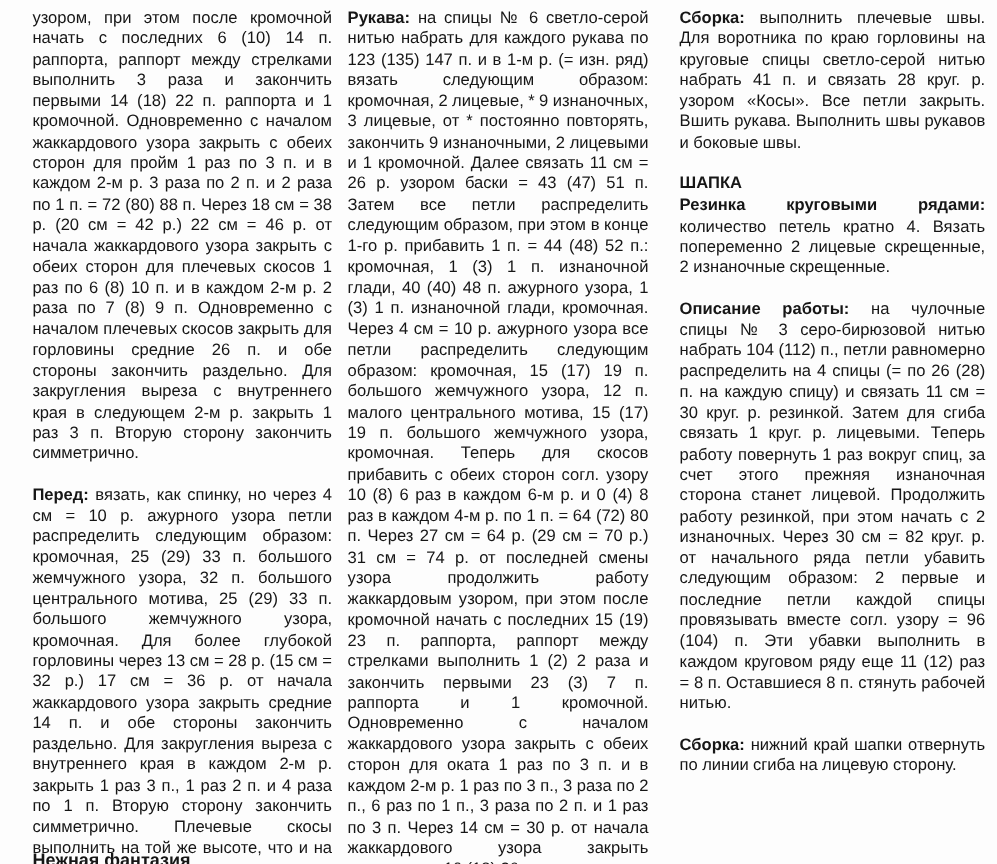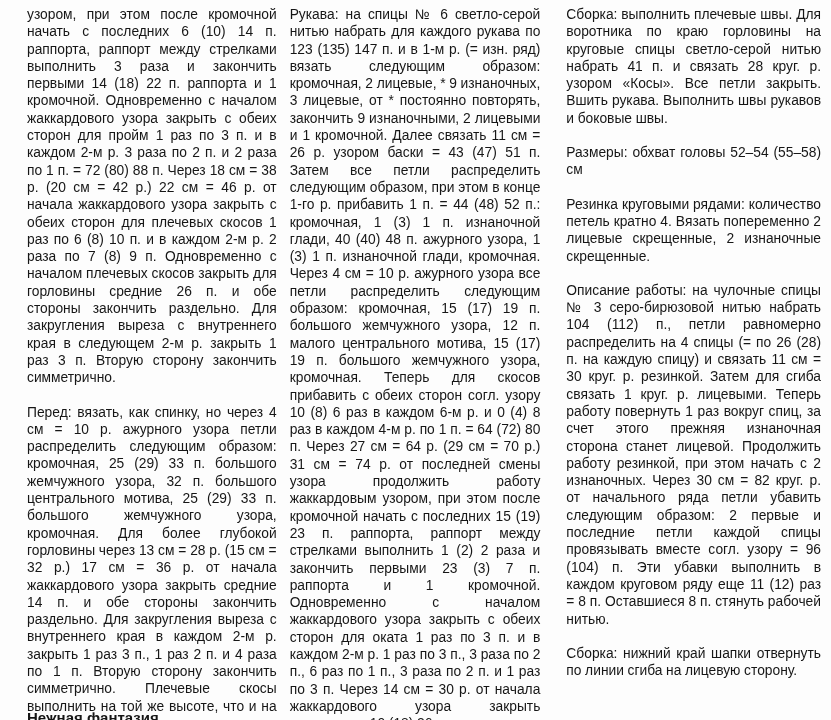--- a/index.html
+++ b/index.html
@@ -21,21 +21,21 @@
   .col {
     text-align: justify;
     font-size: 13.8px;
     line-height: 17.3px;
     word-spacing: -0.2px;
   }
   .col p { margin: 0 0 17px 0; }
   .col-1 { width: 251px; }
   .col-2 { width: 252px; margin-left: 13px; }
   .col-3 { width: 256px; margin-left: 26px; }
-  .lead { font-weight: normal; }
+  .lead { font-weight: bold; }
   .heading {
     font-weight: bold;
     margin: 0 0 1px 0;
   }
   .no-gap-top { margin-top: 0; }
   .clipped-heading {
     position: absolute;
     left: 27px;
     top: 709px;
     font-weight: bold;
@@ -52,21 +52,21 @@
     <p><span>узором, при этом после кромочной начать с последних 6 (10) 14 п. раппорта, раппорт между стрелками выполнить 3 раза и закончить первыми 14 (18) 22 п. раппорта и 1 кромочной. Одновременно с началом жаккардового узора закрыть с обеих сторон для пройм 1 раз по 3 п. и в каждом 2-м р. 3 раза по 2 п. и 2 раза по 1 п. = 72 (80) 88 п. Через 18 см = 38 р. (20 см = 42 р.) 22 см = 46 р. от начала жаккардового узора закрыть с обеих сторон для плечевых скосов 1 раз по 6 (8) 10 п. и в каждом 2-м р. 2 раза по 7 (8) 9 п. Одновременно с началом плечевых скосов закрыть для горловины средние 26 п. и обе стороны закончить раздельно. Для закругления выреза с внутреннего края в следующем 2-м р. закрыть 1 раз 3 п. Вторую сторону закончить симметрично.</span></p>
     <p><b class="lead">Перед:</b> <span>вязать, как спинку, но через 4 см = 10 р. ажурного узора петли распределить следующим образом: кромочная, 25 (29) 33 п. большого жемчужного узора, 32 п. большого центрального мотива, 25 (29) 33 п. большого жемчужного узора, кромочная. Для более глубокой горловины через 13 см = 28 р. (15 см = 32 р.) 17 см = 36 р. от начала жаккардового узора закрыть средние 14 п. и обе стороны закончить раздельно. Для закругления выреза с внутреннего края в каждом 2-м р. закрыть 1 раз 3 п., 1 раз 2 п. и 4 раза по 1 п. Вторую сторону закончить симметрично. Плечевые скосы выполнить на той же высоте, что и на спинке.</span></p>
   </div>
 
   <div class="col col-2">
     <p><b class="lead">Рукава:</b> <span>на спицы № 6 светло-серой нитью набрать для каждого рукава по 123 (135) 147 п. и в 1-м р. (= изн. ряд) вязать следующим образом: кромочная, 2 лицевые, * 9 изнаночных, 3 лицевые, от * постоянно повторять, закончить 9 изнаночными, 2 лицевыми и 1 кромочной. Далее связать 11 см = 26 р. узором баски = 43 (47) 51 п. Затем все петли распределить следующим образом, при этом в конце 1-го р. прибавить 1 п. = 44 (48) 52 п.: кромочная, 1 (3) 1 п. изнаночной глади, 40 (40) 48 п. ажурного узора, 1 (3) 1 п. изнаночной глади, кромочная. Через 4 см = 10 р. ажурного узора все петли распределить следующим образом: кромочная, 15 (17) 19 п. большого жемчужного узора, 12 п. малого центрального мотива, 15 (17) 19 п. большого жемчужного узора, кромочная. Теперь для скосов прибавить с обеих сторон согл. узору 10 (8) 6 раз в каждом 6-м р. и 0 (4) 8 раз в каждом 4-м р. по 1 п. = 64 (72) 80 п. Через 27 см = 64 р. (29 см = 70 р.) 31 см = 74 р. от последней смены узора продолжить работу жаккардовым узором, при этом после кромочной начать с последних 15 (19) 23 п. раппорта, раппорт между стрелками выполнить 1 (2) 2 раза и закончить первыми 23 (3) 7 п. раппорта и 1 кромочной. Одновременно с началом жаккардового узора закрыть с обеих сторон для оката 1 раз по 3 п. и в каждом 2-м р. 1 раз по 3 п., 3 раза по 2 п., 6 раз по 1 п., 3 раза по 2 п. и 1 раз по 3 п. Через 14 см = 30 р. от начала жаккардового узора закрыть оставшиеся 10 (18) 26 п.</span></p>
   </div>
 
   <div class="col col-3">
     <p><b class="lead">Сборка:</b> <span>выполнить плечевые швы. Для воротника по краю горловины на круговые спицы светло-серой нитью набрать 41 п. и связать 28 круг. р. узором «Косы». Все петли закрыть. Вшить рукава. Выполнить швы рукавов и боковые швы.</span></p>
-    <p class="no-gap-top"><b class="lead">Размеры:</b> <span>обхват головы 52–54 (55–58) см</span></p>
+    <div class="heading">ШАПКА</div>
     <p><b class="lead">Резинка круговыми рядами:</b> <span>количество петель кратно 4. Вязать попеременно 2 лицевые скрещенные, 2 изнаночные скрещенные.</span></p>
     <p><b class="lead">Описание работы:</b> <span>на чулочные спицы № 3 серо-бирюзовой нитью набрать 104 (112) п., петли равномерно распределить на 4 спицы (= по 26 (28) п. на каждую спицу) и связать 11 см = 30 круг. р. резинкой. Затем для сгиба связать 1 круг. р. лицевыми. Теперь работу повернуть 1 раз вокруг спиц, за счет этого прежняя изнаночная сторона станет лицевой. Продолжить работу резинкой, при этом начать с 2 изнаночных. Через 30 см = 82 круг. р. от начального ряда петли убавить следующим образом: 2 первые и последние петли каждой спицы провязывать вместе согл. узору = 96 (104) п. Эти убавки выполнить в каждом круговом ряду еще 11 (12) раз = 8 п. Оставшиеся 8 п. стянуть рабочей нитью.</span></p>
     <p><b class="lead">Сборка:</b> <span>нижний край шапки отвернуть по линии сгиба на лицевую сторону.</span></p>
   </div>
 
   <div class="clipped-heading">Нежная фантазия</div>
 
 </div>
 
 </body></html>

